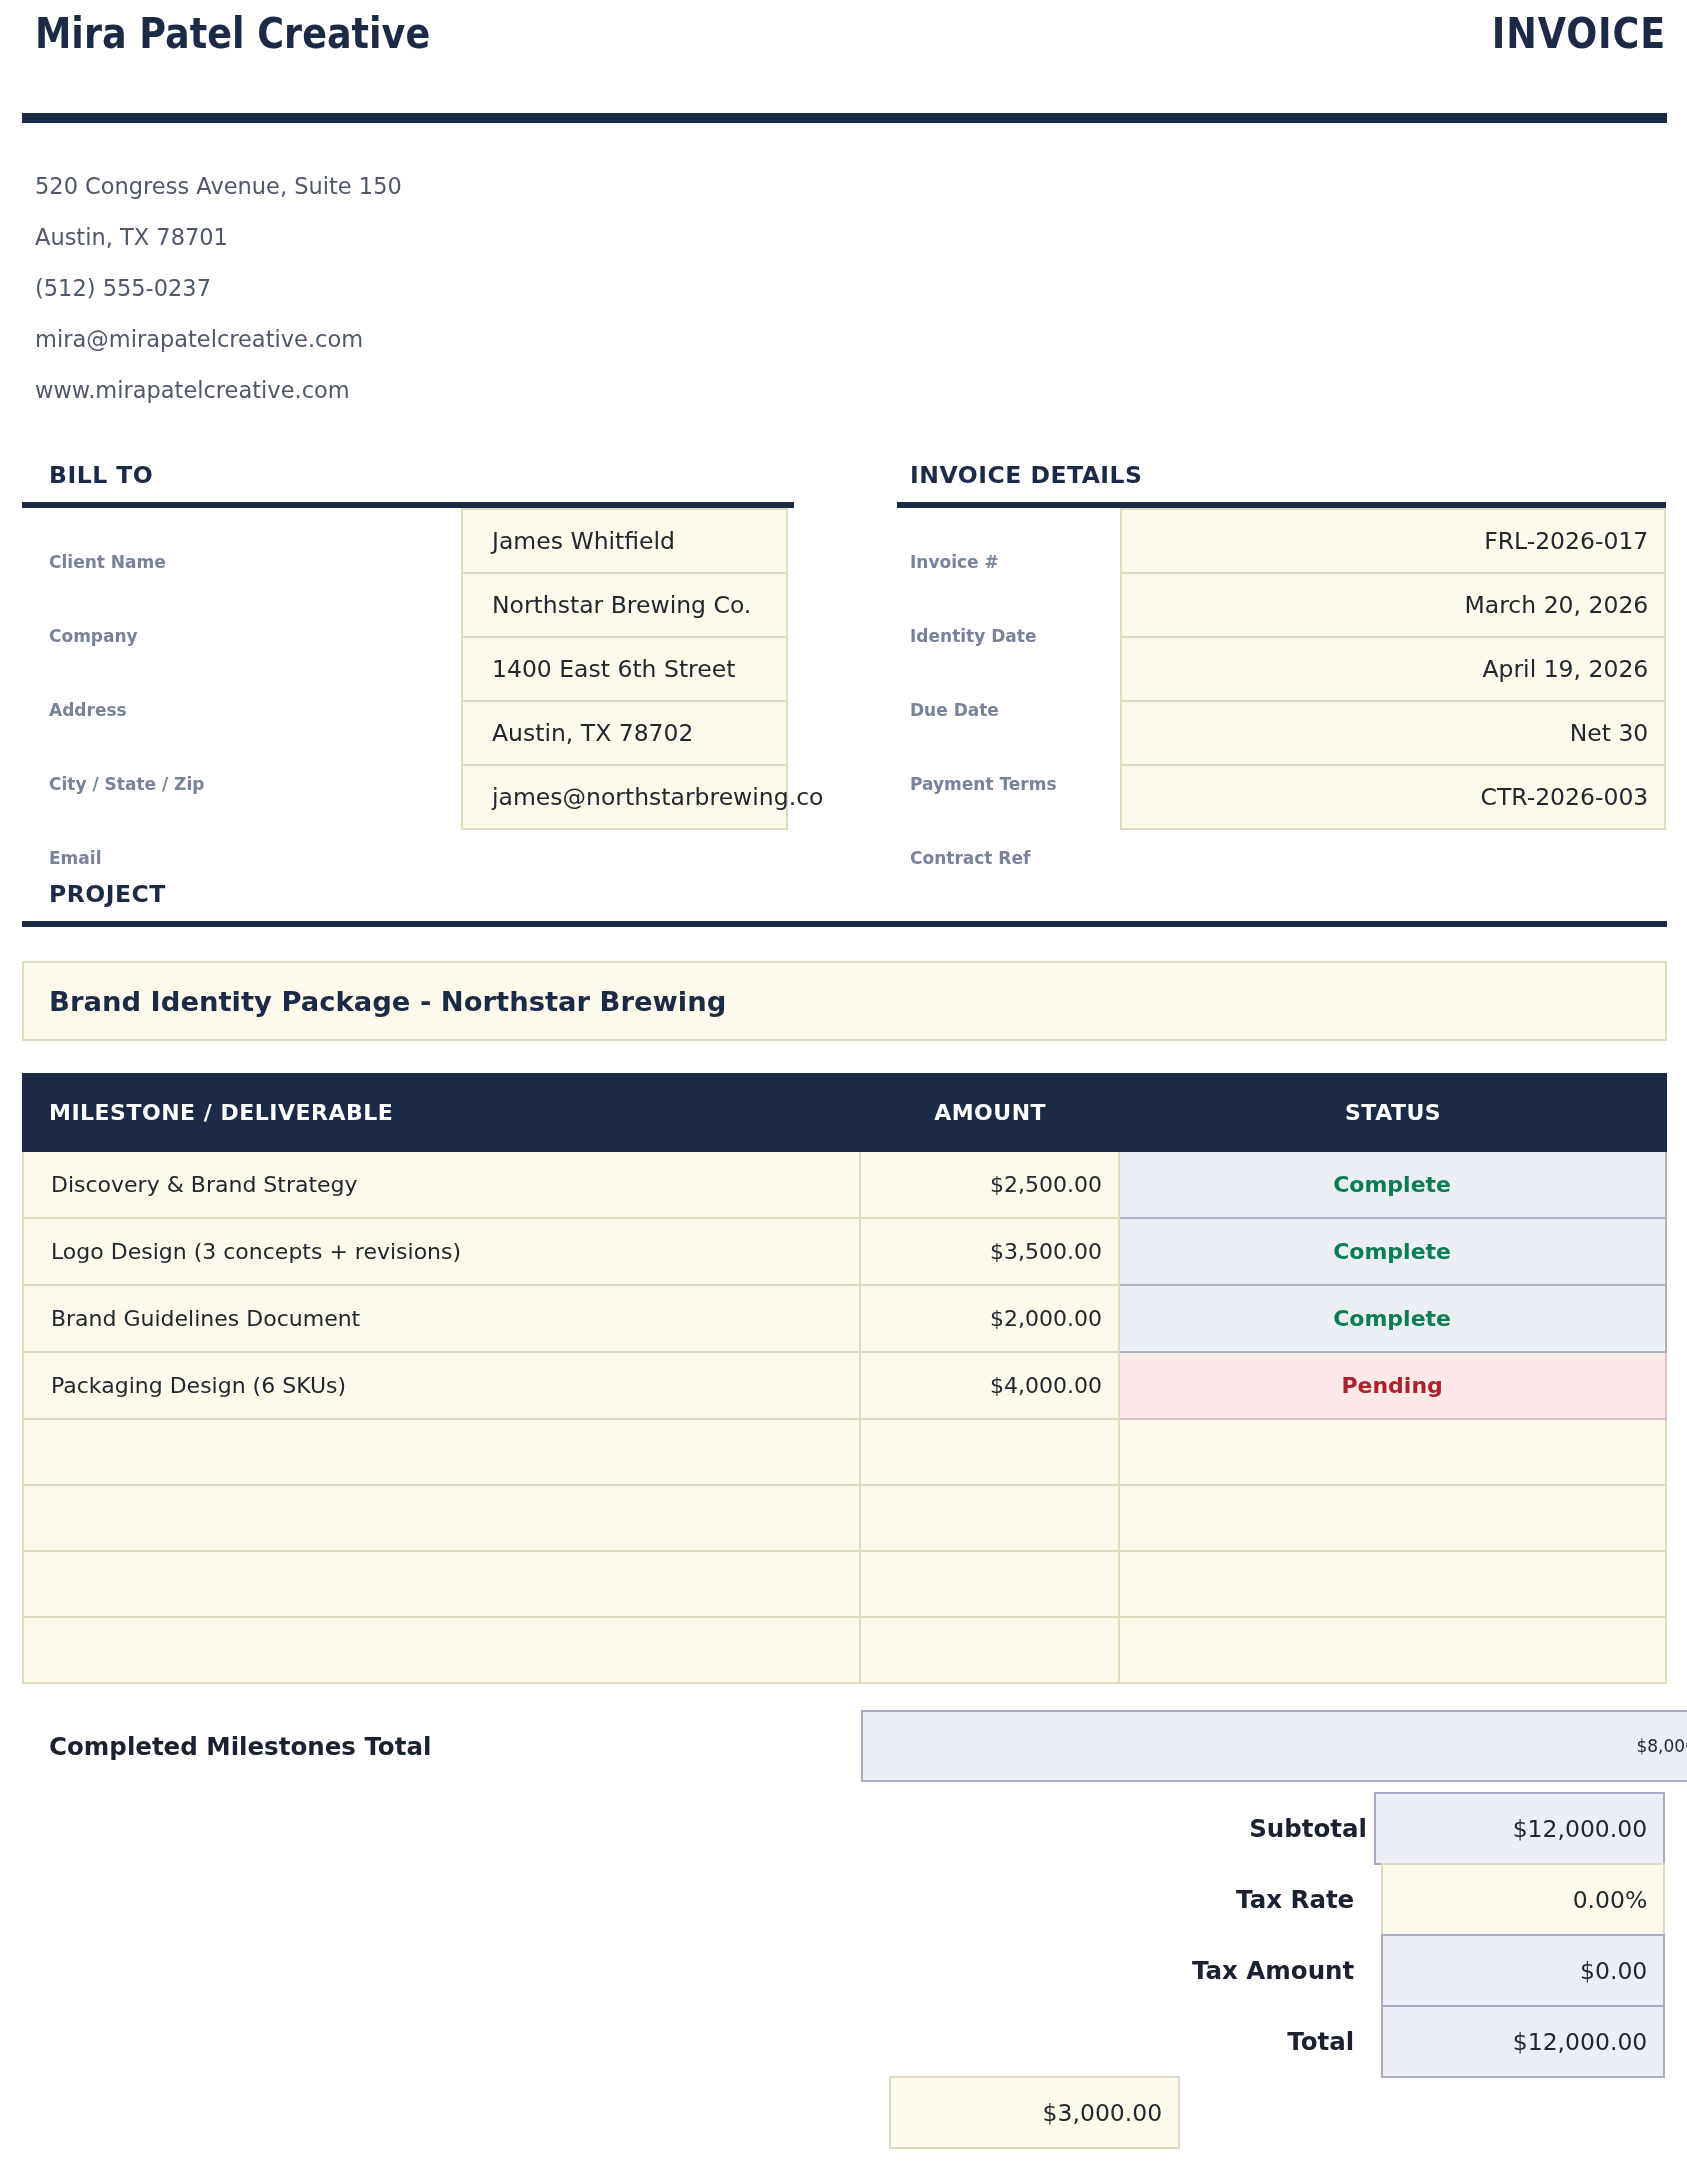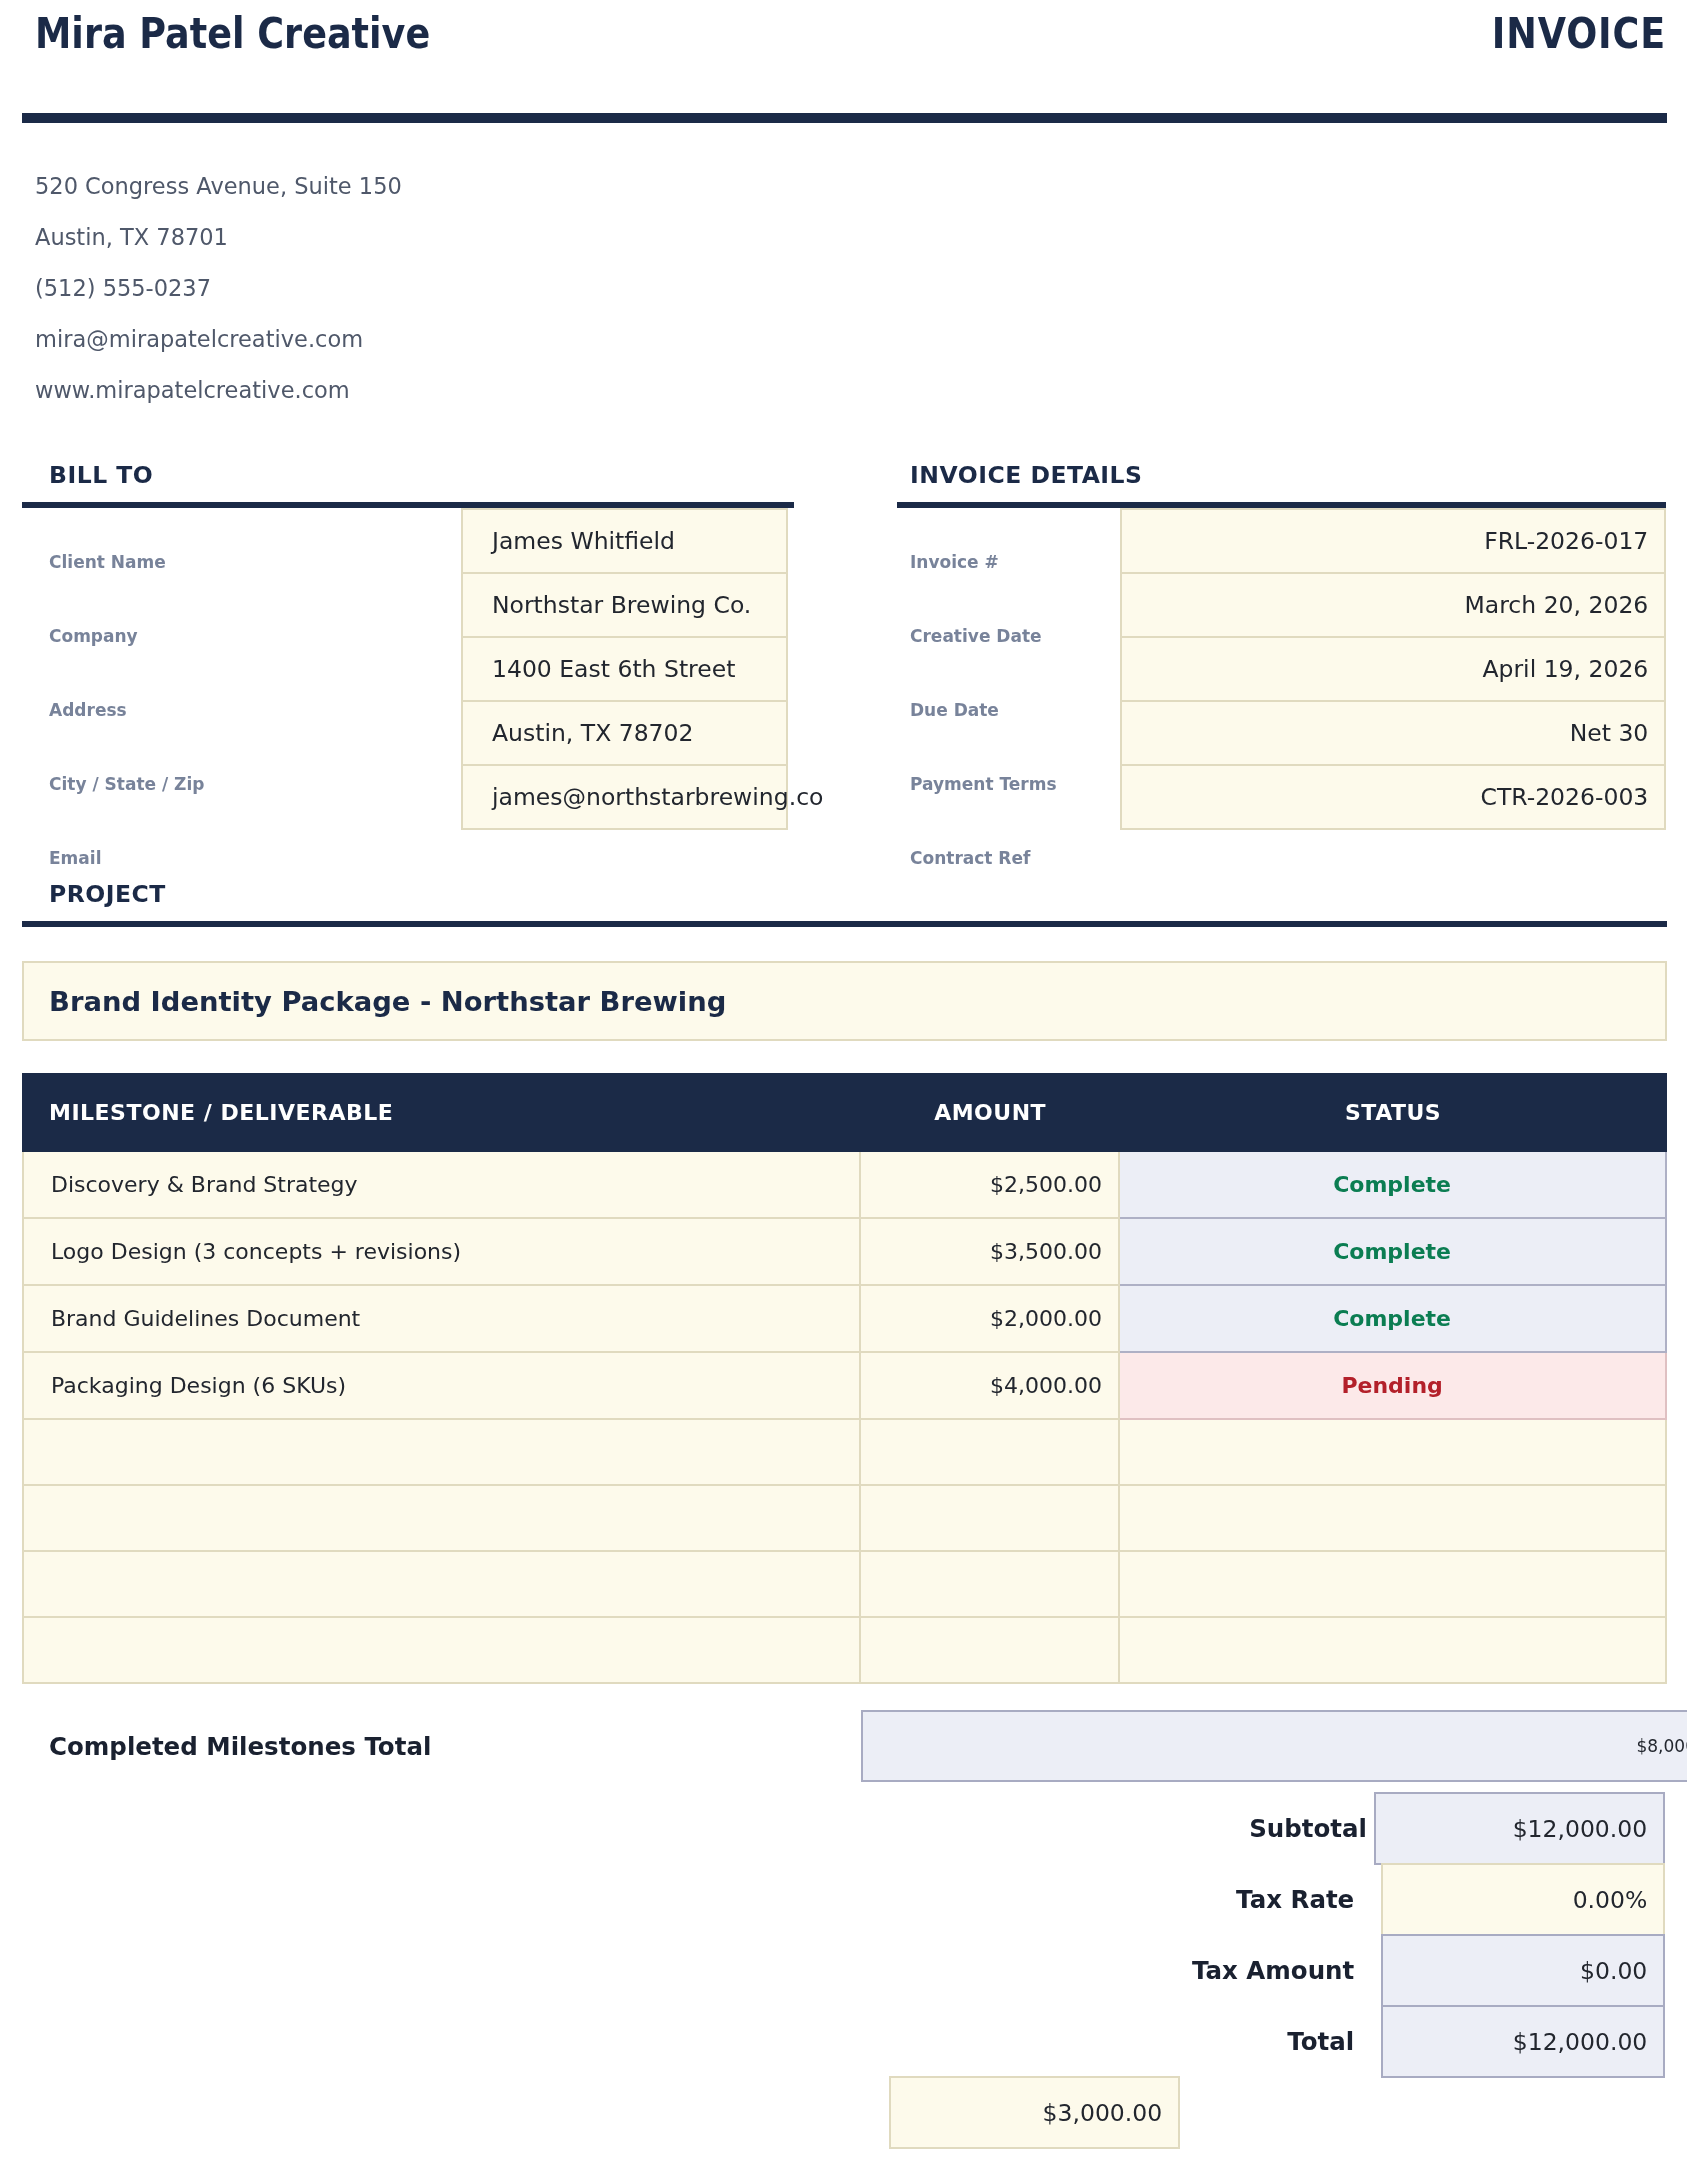--- a/index.html
+++ b/index.html
@@ -121,21 +121,21 @@
     <div class="vbox">Northstar Brewing Co.</div>
     <div class="vbox">1400 East 6th Street</div>
     <div class="vbox">Austin, TX 78702</div>
     <div class="vbox">james@northstarbrewing.co</div>
   </div>
 
   <div class="sec-heading" style="left:910px;top:461px;">INVOICE DETAILS</div>
   <div class="sec-rule" style="left:897px;top:502px;width:769px;"></div>
   <div class="field-labels" style="left:910px;top:508px;">
     <div class="frow">Invoice #</div>
-    <div class="frow">Creative Date</div>
+    <div class="frow">Identity Date</div>
     <div class="frow">Due Date</div>
     <div class="frow">Payment Terms</div>
     <div class="frow">Contract Ref</div>
   </div>
   <div class="vcol right-col" style="left:1120px;top:508px;width:546px;">
     <div class="vbox">FRL-2026-017</div>
     <div class="vbox">March 20, 2026</div>
     <div class="vbox">April 19, 2026</div>
     <div class="vbox">Net 30</div>
     <div class="vbox">CTR-2026-003</div>

